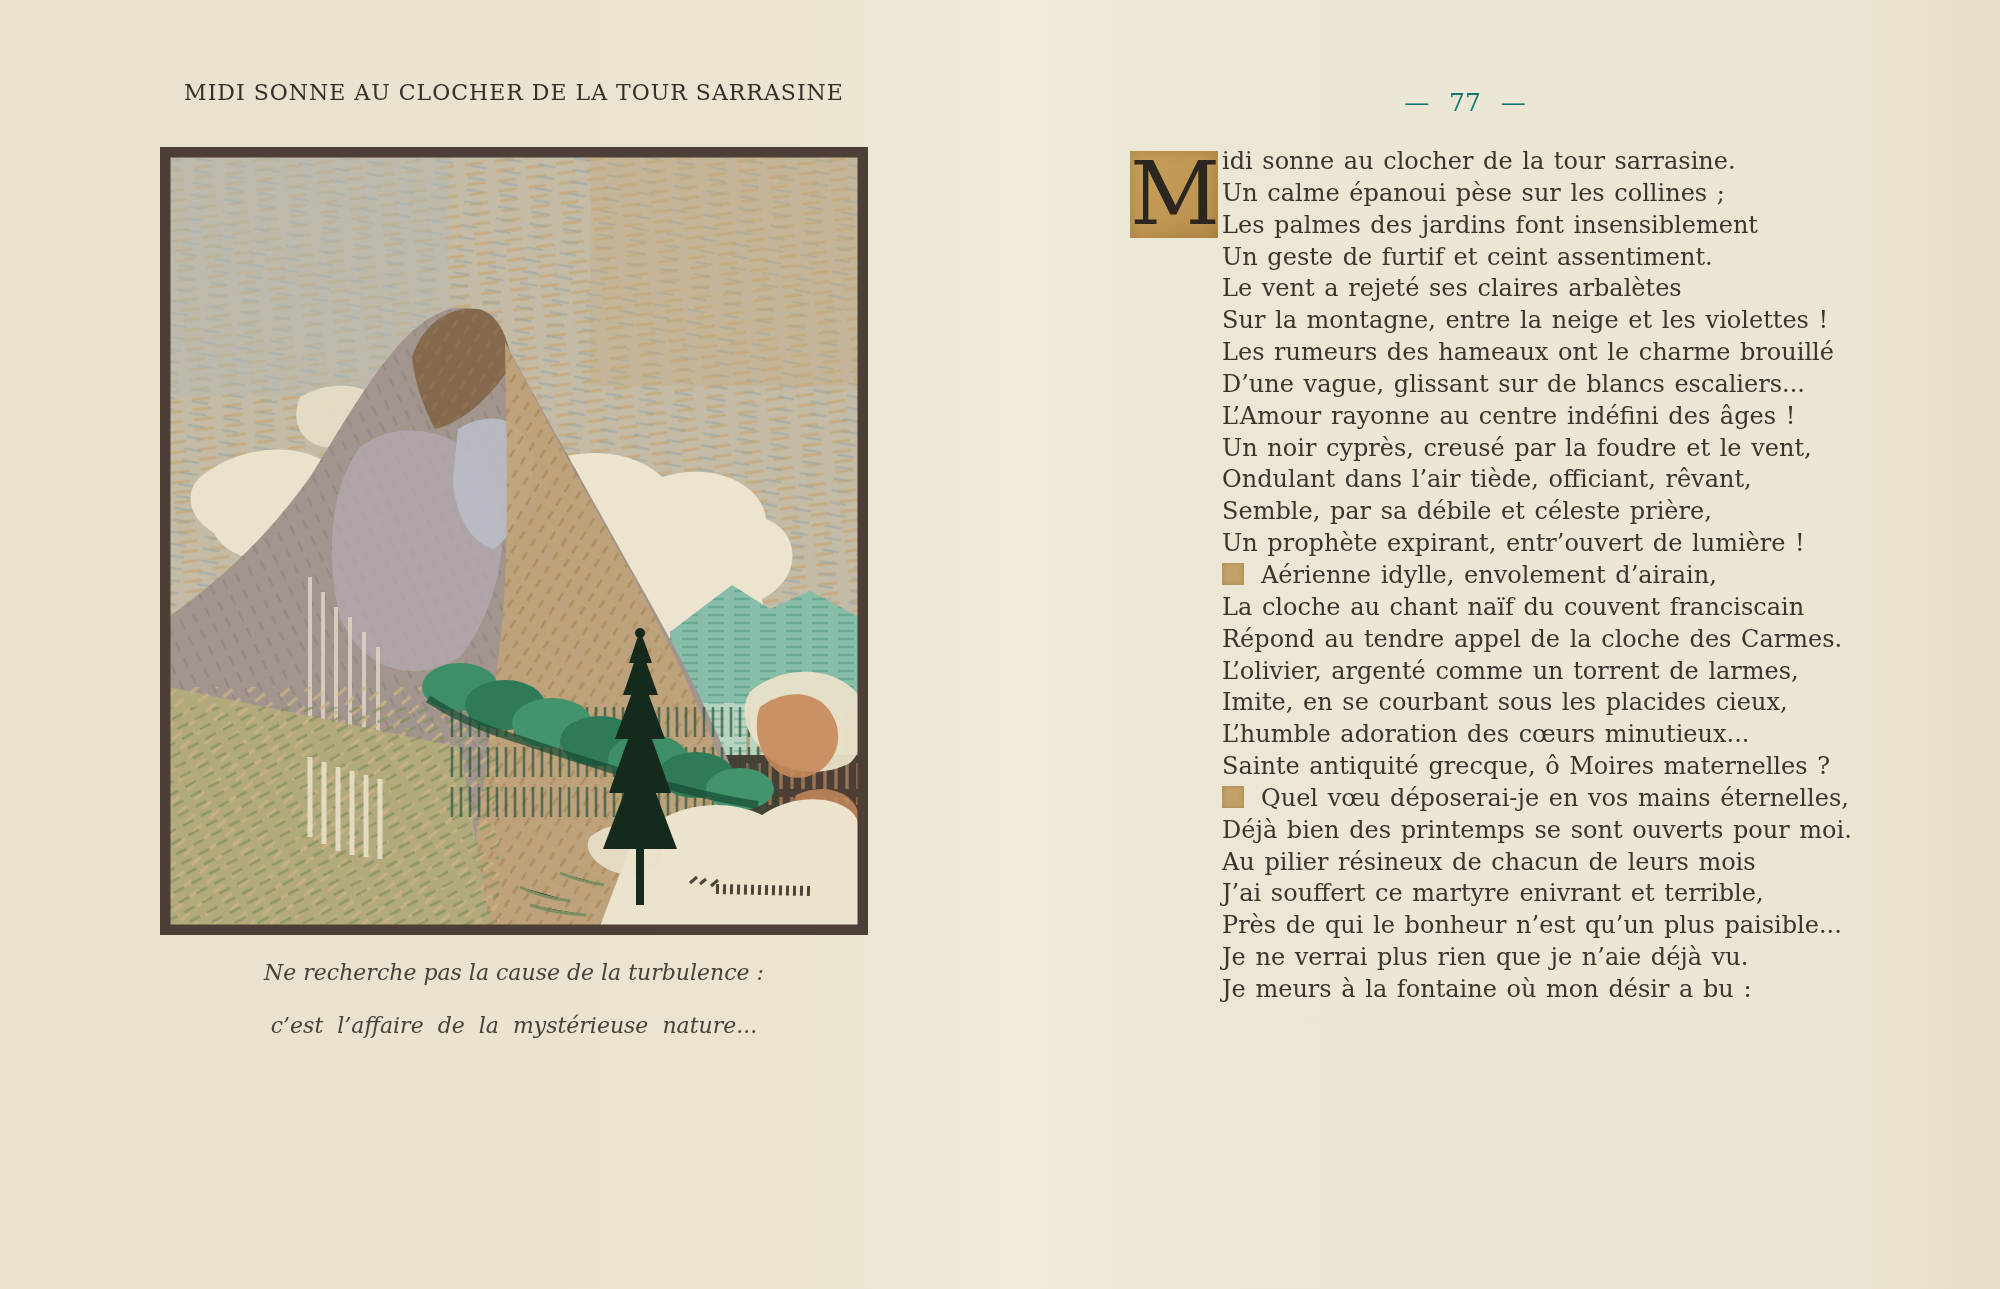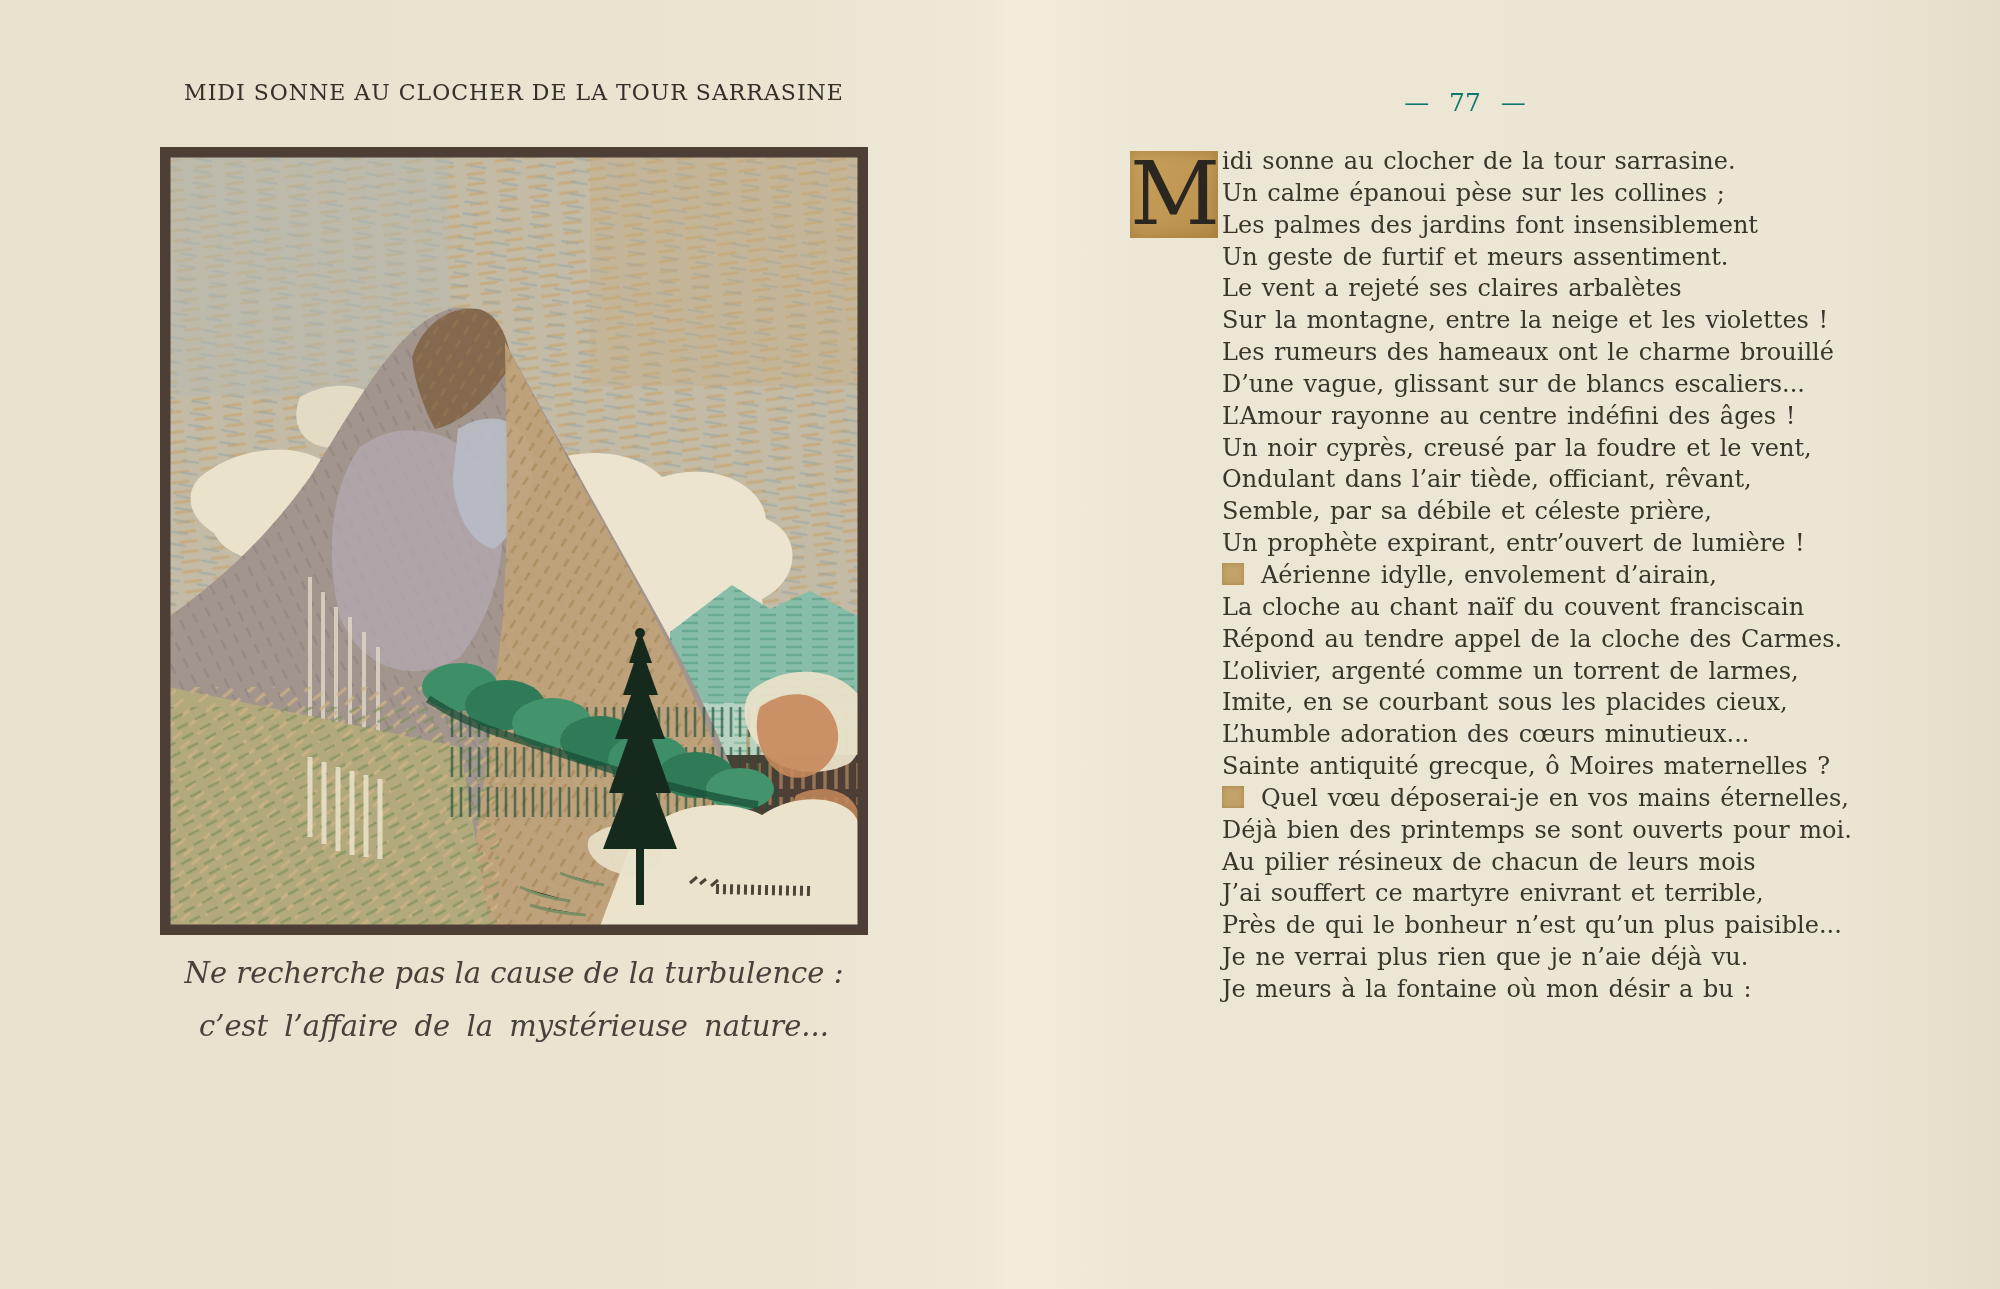--- a/index.html
+++ b/index.html
@@ -20,21 +20,21 @@
     position:absolute;left:160px;top:80px;width:708px;
     text-align:center;font-size:22px;letter-spacing:1px;
     color:#34302a;white-space:nowrap;font-weight:500;
   }
   .illustration{
     position:absolute;left:160px;top:147px;width:708px;height:788px;
     display:block;
   }
   .caption{
     position:absolute;left:160px;top:952px;width:708px;
-    text-align:center;font-style:italic;font-size:29px;color:#46413a;
+    text-align:center;font-style:italic;font-size:22px;color:#46413a;
     line-height:42px;
   }
   .caption .l2{word-spacing:7px;margin-top:11px;}
 
   .folio{
     position:absolute;left:355px;top:88px;width:220px;
     text-align:center;font-size:25px;color:#0f766e;
     word-spacing:12px;font-weight:500;
   }
   .dropcap{
@@ -200,21 +200,21 @@
   </div>
 </div>
 
 <div class="page" id="right-page">
   <div class="folio">— 77 —</div>
   <div class="dropcap">M</div>
   <div class="poem">
       <div class="poem-line">idi sonne au clocher de la tour sarrasine.</div>
       <div class="poem-line">Un calme épanoui pèse sur les collines ;</div>
       <div class="poem-line">Les palmes des jardins font insensiblement</div>
-      <div class="poem-line">Un geste de furtif et meurs assentiment.</div>
+      <div class="poem-line">Un geste de furtif et ceint assentiment.</div>
       <div class="poem-line">Le vent a rejeté ses claires arbalètes</div>
       <div class="poem-line">Sur la montagne, entre la neige et les violettes !</div>
       <div class="poem-line">Les rumeurs des hameaux ont le charme brouillé</div>
       <div class="poem-line">D’une vague, glissant sur de blancs escaliers...</div>
       <div class="poem-line">L’Amour rayonne au centre indéfini des âges !</div>
       <div class="poem-line">Un noir cyprès, creusé par la foudre et le vent,</div>
       <div class="poem-line">Ondulant dans l’air tiède, officiant, rêvant,</div>
       <div class="poem-line">Semble, par sa débile et céleste prière,</div>
       <div class="poem-line">Un prophète expirant, entr’ouvert de lumière !</div>
       <div class="poem-line"><span class="sq-bullet"></span>Aérienne idylle, envolement d’airain,</div>

